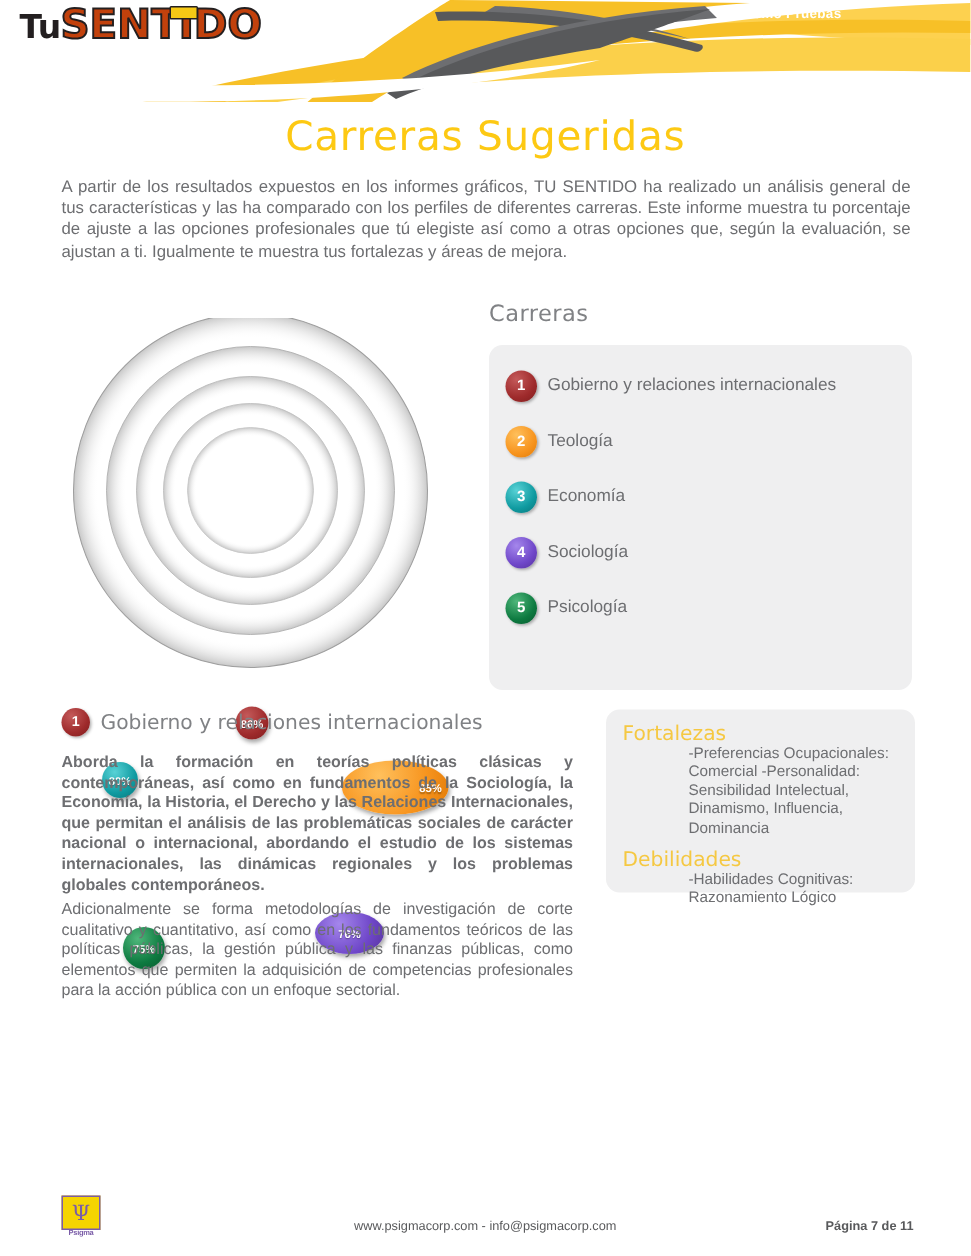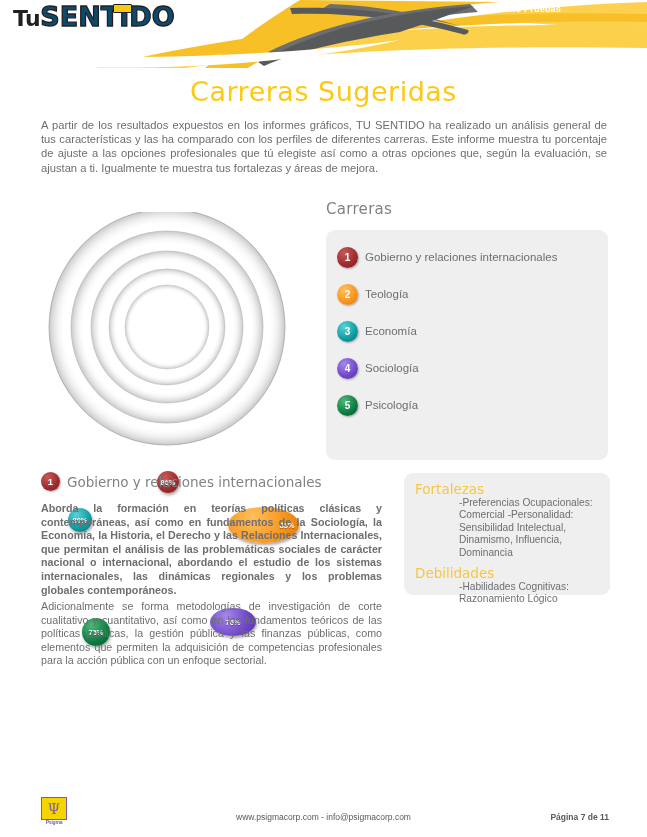--- a/index.html
+++ b/index.html
@@ -33,21 +33,21 @@
     letter-spacing: -0.5px;
     line-height: 28px;
     white-space: nowrap;
   }
   .logo .tu {
     color: #231f20;
     font-size: 22px;
     text-align: center;
   }
   .logo .sentido {
-    color: #0c4a6e;
+    color: #c2410c;
     -webkit-text-stroke: 1.3px #231f20;
     font-size: 27px;
     letter-spacing: 0px;
   }
   .logo-bar {
     position:absolute;
     left: 113px; top: 4px;
     width: 17px; height: 7px;
     background: #f6c915;
     border: 1.5px solid #231f20;

